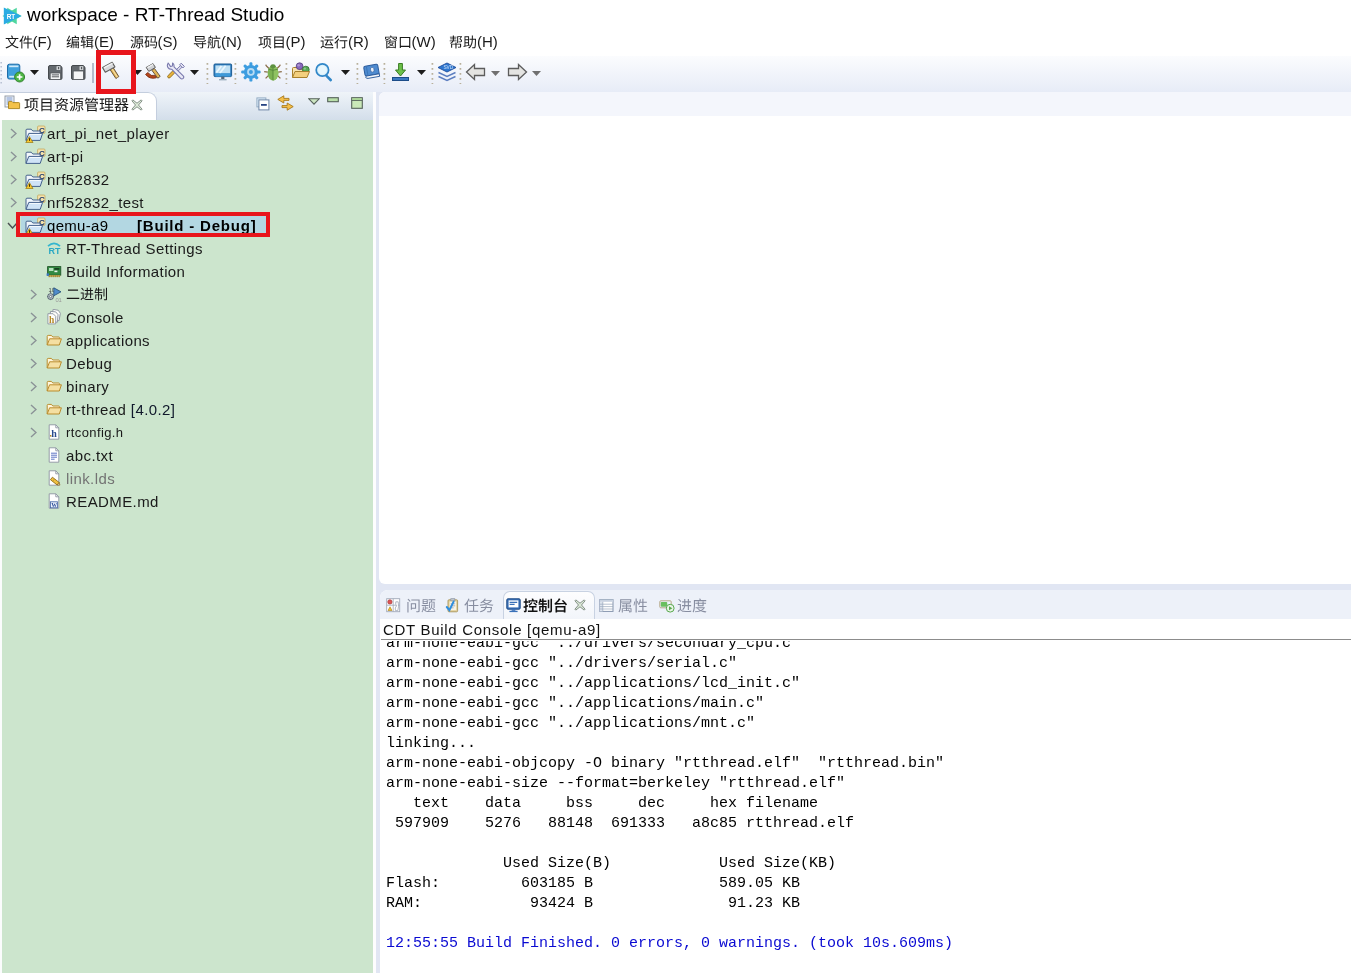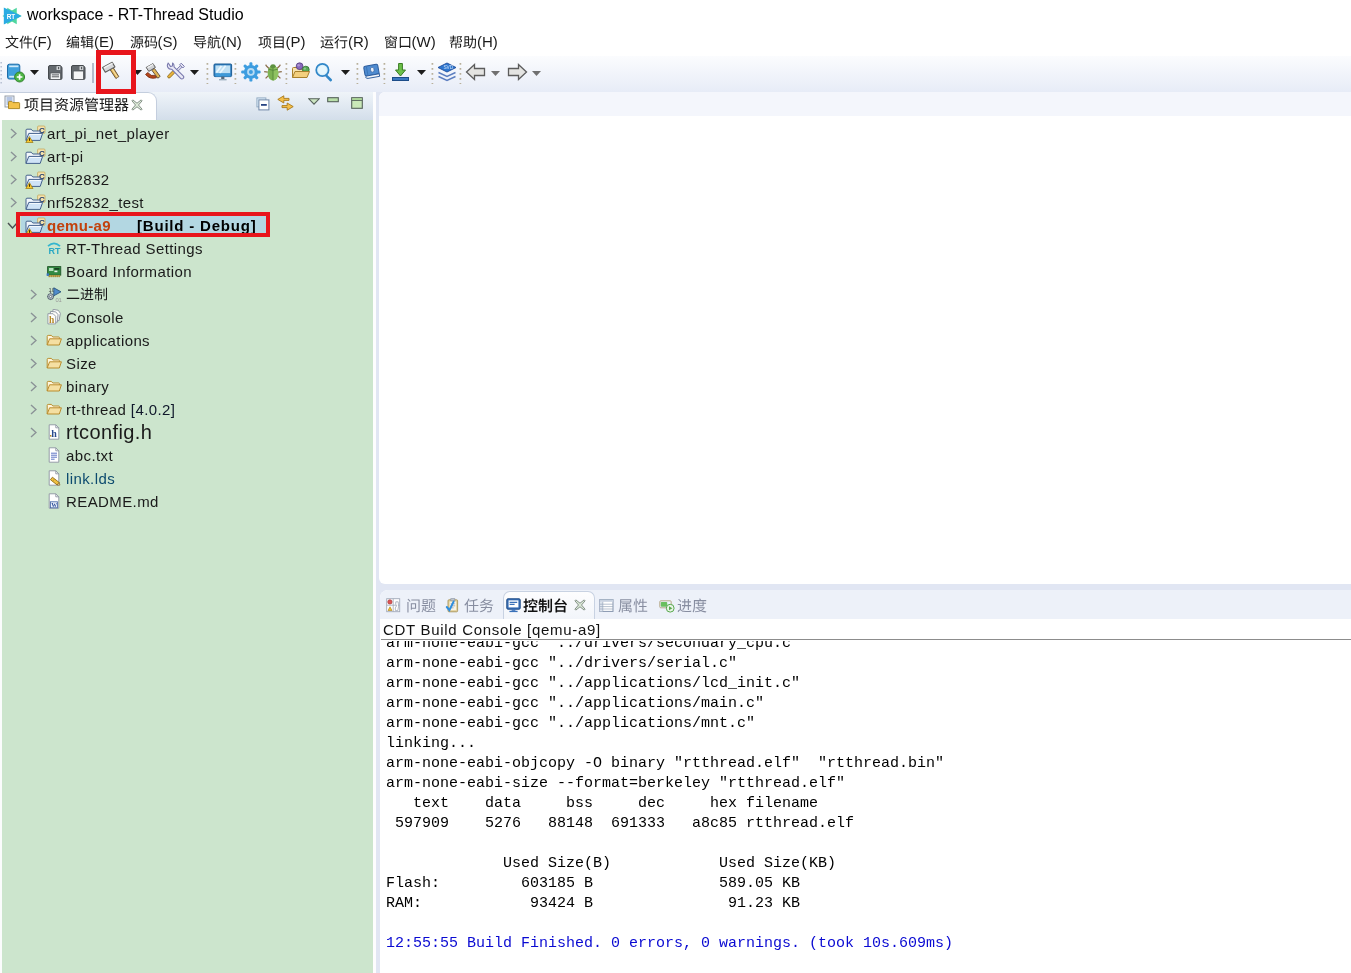--- a/index.html
+++ b/index.html
@@ -60,21 +60,21 @@
     </defs>
   </svg>
 <div class="abs" style="left:2px;top:3px">
     <svg width="20" height="22" viewBox="0 0 20 22">
       <path d="M19.5 13 L5.25 4.77 L5.25 21.23 Z" fill="#4fd6a0"></path>
       <path d="M0.5 13 L14.75 4.77 L14.75 21.23 Z" fill="#4fd6a0"></path>
       <path d="M1.8 4.6 L1.8 21.4 L19.6 13 Z" fill="#2aabe3"></path>
       <text x="4.7" y="15.8" font-family="Liberation Sans" font-size="6.4" font-weight="bold" fill="#fff">RT</text>
     </svg>
   </div>
-<div class="abs" style="left:27px;top:4px;font-size:16px;color:#000;line-height:21px">workspace - RT-Thread Studio</div>
+<div class="abs" style="left:27px;top:4px;font-size:19px;color:#000;line-height:21px">workspace - RT-Thread Studio</div>
 <div class="abs mi" style="left:4.5px;top:31px;height:22px;font-size:15px;color:#1a1a1a;line-height:22px;white-space:nowrap"><svg class="cjk" style="vertical-align:-2px;" width="28" height="14" viewBox="0 0 28 14">
       <g fill="#1a1a1a" transform="translate(0,12.3) scale(0.014)">
         <use href="#gr6587" x="0"></use>
         <use href="#gr4ef6" x="1000"></use>
       </g>
     </svg>(F)</div>
 <div class="abs mi" style="left:66px;top:31px;height:22px;font-size:15px;color:#1a1a1a;line-height:22px;white-space:nowrap"><svg class="cjk" style="vertical-align:-2px;" width="28" height="14" viewBox="0 0 28 14">
       <g fill="#1a1a1a" transform="translate(0,12.3) scale(0.014)">
         <use href="#gr7f16" x="0"></use>
         <use href="#gr8f91" x="1000"></use>
@@ -468,41 +468,41 @@
     <svg width="21" height="18" viewBox="0 0 21 18">
       <rect x="12.6" y="1" width="7.4" height="7.4" rx="1" fill="#f4e2ac" stroke="#c0a050" stroke-width="0.7"></rect>
       <text x="13.9" y="7.5" font-family="Liberation Sans" font-size="8" font-weight="bold" fill="#1c3a6e">C</text>
       <path d="M1 15.4 L1 5.2 Q1 4.2 2 4.2 L6.2 4.2 L7.8 6 L14.2 6 Q15.2 6 15.2 7 L15.2 8.4" fill="#f2f7fc" stroke="#44618c" stroke-width="1"></path>
       <path d="M3.8 8.4 L17.6 8.4 L15.2 15.4 L1 15.4 Z" fill="#cfe3f7" stroke="#44618c" stroke-width="1"></path>
       <path d="M4.6 9.5 L16.2 9.5" stroke="#fff" stroke-width="1" opacity="0.75"></path>
       <path d="M0.8 17.6 L4.4 11.6 L8 17.6 Z" fill="#f8c830" stroke="#9c7c14" stroke-width="0.8"></path>
       <rect x="4" y="13.2" width="1" height="2.6" fill="#403000"></rect>
     </svg>
   </div>
-<div class="abs" style="left:47px;top:214px;font-size:15px;font-weight:bold;color:#c2410c;letter-spacing:0.3px;line-height:23px">qemu-a9</div>
+<div class="abs" style="left:47px;top:214px;font-size:15px;font-weight:normal;color:#000000;letter-spacing:0.3px;line-height:23px">qemu-a9</div>
 <div class="abs" style="left:137px;top:214px;font-size:15px;font-weight:bold;color:#000;letter-spacing:0.8px;line-height:23px">[Build - Debug]</div>
 <div class="abs" style="left:46px;top:240px">
     <svg width="16" height="16" viewBox="0 0 16 16">
       <path d="M2 6.2 Q8 0.6 14 6.2" fill="none" stroke="#35b6cf" stroke-width="1.7"></path>
       <text x="2.6" y="13.6" font-family="Liberation Sans" font-size="9" font-weight="bold" fill="#2aa8c4">RT</text>
     </svg>
   </div>
 <div class="abs" style="left:66px;top:237px;font-size:15px;color:#1a1a1a;letter-spacing:0.4px;line-height:23px">RT-Thread Settings</div>
 <div class="abs" style="left:46px;top:263px">
     <svg width="16" height="16" viewBox="0 0 16 16">
       <rect x="1.6" y="3.6" width="13.2" height="8.6" fill="#338a42" stroke="#1c4f24" stroke-width="0.8"></rect>
       <rect x="3" y="5" width="4.4" height="3" fill="#b6e0be"></rect>
       <rect x="8.4" y="5" width="5" height="1.8" fill="#174020"></rect>
       <rect x="8.4" y="7.6" width="3" height="1.6" fill="#e8f4ea"></rect>
       <path d="M2.6 12.2 h11.6 v1.6 h-11.6 z" fill="#d8b858"></path>
       <path d="M3.2 12.2 v2 M5.2 12.2 v2 M7.2 12.2 v2 M9.2 12.2 v2 M11.2 12.2 v2 M13.2 12.2 v2" stroke="#8a6d20" stroke-width="0.9"></path>
       <rect x="0.6" y="10.4" width="2.4" height="2.4" fill="#3b76c4"></rect>
     </svg>
   </div>
-<div class="abs" style="left:66px;top:260px;font-size:15px;color:#1a1a1a;letter-spacing:0.4px;line-height:23px">Board Information</div>
+<div class="abs" style="left:66px;top:260px;font-size:15px;color:#1a1a1a;letter-spacing:0.4px;line-height:23px">Build Information</div>
 <div class="abs" style="left:30px;top:289px">
     <svg width="7" height="11" viewBox="0 0 7 11">
       <path d="M1 1 L6 5.5 L1 10" fill="none" stroke="#8a9296" stroke-width="1.4"></path>
     </svg>
   </div>
 <div class="abs" style="left:46px;top:286px">
     <svg width="16" height="16" viewBox="0 0 16 16">
       <text x="2.6" y="6" font-family="Liberation Sans" font-size="5.8" fill="#444">10</text>
       <text x="9.4" y="15.6" font-family="Liberation Sans" font-size="5.8" fill="#999">01</text>
       <circle cx="4.6" cy="10.6" r="3" fill="#b9c4cc" stroke="#5c6a74" stroke-width="0.9"></circle>
@@ -554,21 +554,21 @@
     <svg width="7" height="11" viewBox="0 0 7 11">
       <path d="M1 1 L6 5.5 L1 10" fill="none" stroke="#8a9296" stroke-width="1.4"></path>
     </svg>
   </div>
 <div class="abs" style="left:46px;top:355px">
     <svg width="16" height="16" viewBox="0 0 16 16">
       <path d="M1.2 13 L1.2 4.4 Q1.2 3.4 2.2 3.4 L5.4 3.4 L6.8 5 L12.6 5 Q13.4 5 13.4 5.9 L13.4 7" fill="#fff7de" stroke="#b98c2c" stroke-width="1"></path>
       <path d="M3.6 6.8 L15.4 6.8 L13.3 13 L1.2 13 Z" fill="#f5dfa2" stroke="#b98c2c" stroke-width="1"></path>
     </svg>
   </div>
-<div class="abs" style="left:66px;top:352px;font-size:15px;color:#1a1a1a;letter-spacing:0.4px;line-height:23px">Size</div>
+<div class="abs" style="left:66px;top:352px;font-size:15px;color:#1a1a1a;letter-spacing:0.4px;line-height:23px">Debug</div>
 <div class="abs" style="left:30px;top:381px">
     <svg width="7" height="11" viewBox="0 0 7 11">
       <path d="M1 1 L6 5.5 L1 10" fill="none" stroke="#8a9296" stroke-width="1.4"></path>
     </svg>
   </div>
 <div class="abs" style="left:46px;top:378px">
     <svg width="16" height="16" viewBox="0 0 16 16">
       <path d="M1.2 13 L1.2 4.4 Q1.2 3.4 2.2 3.4 L5.4 3.4 L6.8 5 L12.6 5 Q13.4 5 13.4 5.9 L13.4 7" fill="#fff7de" stroke="#b98c2c" stroke-width="1"></path>
       <path d="M3.6 6.8 L15.4 6.8 L13.3 13 L1.2 13 Z" fill="#f5dfa2" stroke="#b98c2c" stroke-width="1"></path>
     </svg>
@@ -592,41 +592,41 @@
     </svg>
   </div>
 <div class="abs" style="left:46px;top:424px">
     <svg width="16" height="16" viewBox="0 0 16 16">
       <path d="M3.2 0.8 h6.6 l3 3 v11.4 h-9.6 z" fill="#fff" stroke="#8c94a0" stroke-width="0.9"></path>
       <path d="M9.8 0.8 v3 h3" fill="none" stroke="#8c94a0" stroke-width="0.9"></path>
       <text x="5.2" y="12.6" font-family="Liberation Serif" font-size="10" font-weight="bold" fill="#2b4a8c">h</text>
       <rect x="4" y="11" width="1.4" height="1.6" fill="#b58a28"></rect>
     </svg>
   </div>
-<div class="abs" style="left:66px;top:421px;font-size:20px;color:#1a1a1a;letter-spacing:0.4px;line-height:23px">rtconfig.h</div>
+<div class="abs" style="left:66px;top:421px;font-size:13px;color:#1a1a1a;letter-spacing:0.4px;line-height:23px">rtconfig.h</div>
 <div class="abs" style="left:46px;top:447px">
     <svg width="16" height="16" viewBox="0 0 16 16">
       <path d="M3.2 0.8 h6.6 l3 3 v11.4 h-9.6 z" fill="#fff" stroke="#8c94a0" stroke-width="0.9"></path>
       <path d="M9.8 0.8 v3 h3" fill="none" stroke="#8c94a0" stroke-width="0.9"></path>
       <path d="M5 6.2 h6 M5 8.2 h6 M5 10.2 h6 M5 12.2 h3.6" stroke="#5f74c4" stroke-width="1"></path>
     </svg>
   </div>
 <div class="abs" style="left:66px;top:444px;font-size:15px;color:#1a1a1a;letter-spacing:0.4px;line-height:23px">abc.txt</div>
 <div class="abs" style="left:46px;top:470px">
     <svg width="16" height="16" viewBox="0 0 16 16">
       <path d="M3.2 0.8 h6.6 l3 3 v11.4 h-9.6 z" fill="#fff" stroke="#8c94a0" stroke-width="0.9"></path>
       <path d="M9.8 0.8 v3 h3" fill="none" stroke="#8c94a0" stroke-width="0.9"></path>
       <g transform="rotate(38 9 11)">
         <rect x="4.6" y="9.6" width="8.6" height="3.2" fill="#f0c040" stroke="#8a6a1c" stroke-width="0.8"></rect>
         <path d="M13.2 9.6 L15.4 11.2 L13.2 12.8 Z" fill="#f6ecd8" stroke="#8a6a1c" stroke-width="0.7"></path>
         <path d="M7.4 9.6 v3.2" stroke="#c89820" stroke-width="0.8"></path>
       </g>
     </svg>
   </div>
-<div class="abs" style="left:66px;top:467px;font-size:15px;color:#0c4a6e;letter-spacing:0.4px;line-height:23px">link.lds</div>
+<div class="abs" style="left:66px;top:467px;font-size:15px;color:#737373;letter-spacing:0.4px;line-height:23px">link.lds</div>
 <div class="abs" style="left:46px;top:493px">
     <svg width="16" height="16" viewBox="0 0 16 16">
       <path d="M3.2 0.8 h6.6 l3 3 v11.4 h-9.6 z" fill="#fff" stroke="#8c94a0" stroke-width="0.9"></path>
       <path d="M9.8 0.8 v3 h3" fill="none" stroke="#8c94a0" stroke-width="0.9"></path>
       <rect x="4.4" y="8.8" width="7" height="6" fill="#eef3fb" stroke="#4a6aa8" stroke-width="0.9"></rect>
       <text x="5.6" y="13.8" font-family="Liberation Serif" font-size="7.5" font-weight="bold" fill="#31519c">w</text>
     </svg>
   </div>
 <div class="abs" style="left:66px;top:490px;font-size:15px;color:#1a1a1a;letter-spacing:0.4px;line-height:23px">README.md</div>
 <div class="abs" style="left:503px;top:591px;width:92px;height:28px;background:linear-gradient(#fdfdfe,#f2f5fa);border:1px solid #c8d2e2;border-bottom:none;border-radius:7px 7px 0 0"></div>

